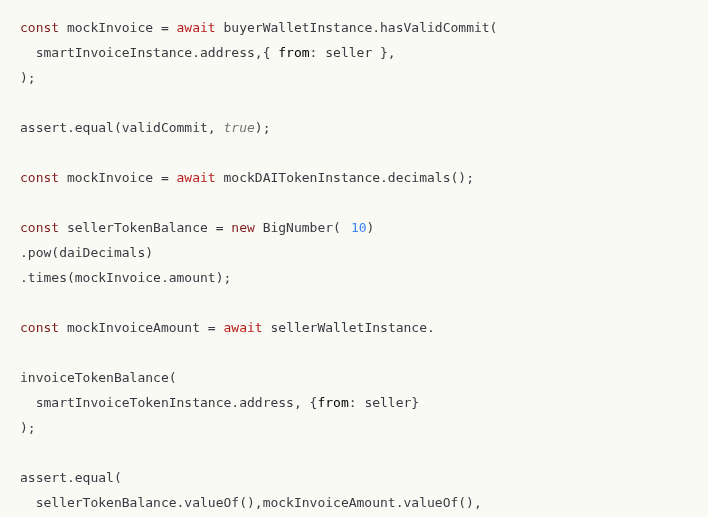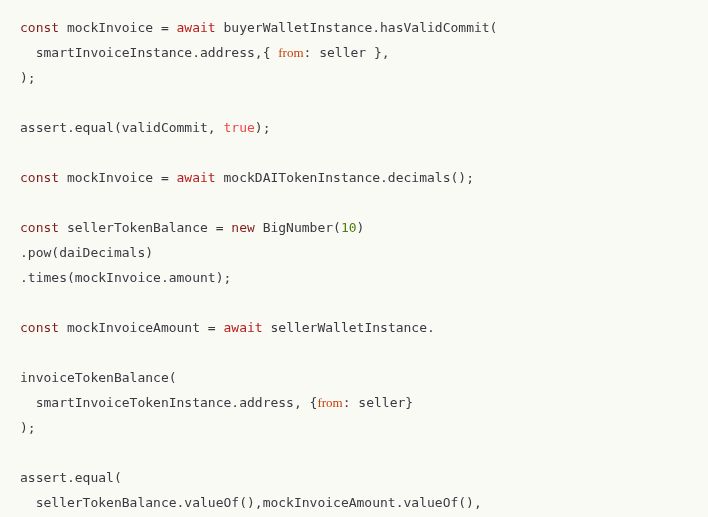--- a/index.html
+++ b/index.html
@@ -10,24 +10,24 @@
     font-size: 13px;
     line-height: 24px;
     color: #333333;
   }
   .code-block {
     padding: 16px 20px;
     white-space: pre;
   }
   .tok-keyword { color: #7f1d1d; }
   .tok-await   { color: #b91c1c; }
-  .tok-bool    { color: #ef4444; }
-  .tok-number  { color: #4d7c0f; }
+  .tok-bool    { color: #737373; font-style: italic; }
+  .tok-number  { color: #3b82f6; margin-left: 10px; }
   .tok-plain   { color: #383a42; }
-  .tok-prop    { color: #c2410c; font-family: Liberation Serif, serif; }
+  .tok-prop    { color: #000000; }
 </style>
 </head>
 <body>
 
 <div class="code-block"><code id="code-target"><span class="tok-keyword">const</span><span class="tok-plain"> mockInvoice = </span><span class="tok-await">await</span><span class="tok-plain"> buyerWalletInstance.hasValidCommit(
   smartInvoiceInstance.address,{ </span><span class="tok-prop">from</span><span class="tok-plain">: seller },
 );
 
 assert.equal(validCommit, </span><span class="tok-bool">true</span><span class="tok-plain">);
 

